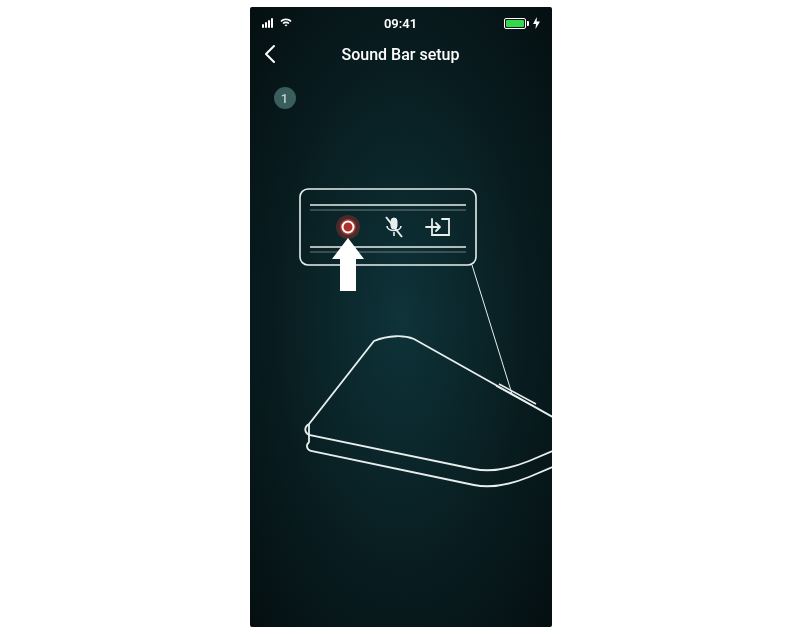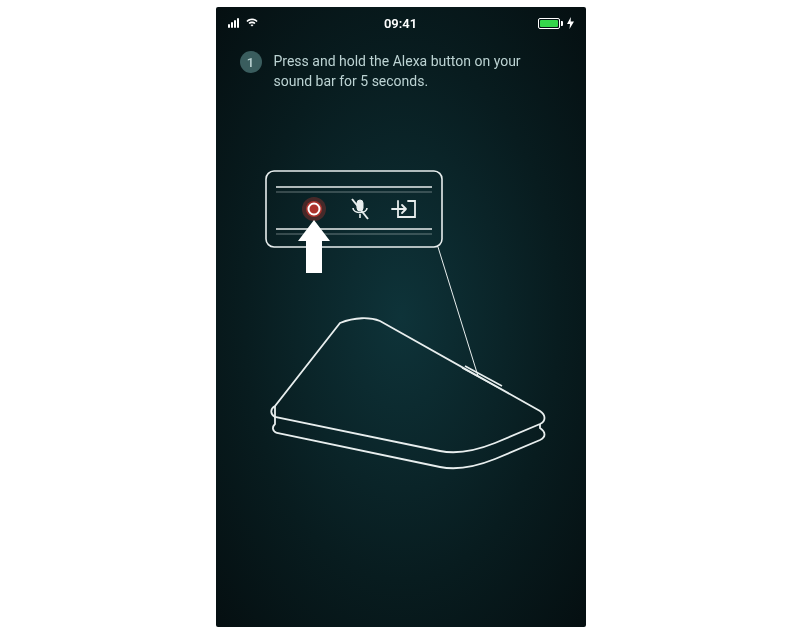--- a/index.html
+++ b/index.html
@@ -10,21 +10,21 @@
     body {
       width: 801px;
       height: 634px;
       display: flex;
       align-items: center;
       justify-content: center;
       background: #ffffff;
       font-family: -apple-system, BlinkMacSystemFont, 'Segoe UI', Roboto, Helvetica, Arial, sans-serif;
     }
     .phone-frame {
-      width: 370px;
+      width: 302px;
       height: 620px;
       background: radial-gradient(ellipse at center, #0e3339 0%, #081c1f 60%, #050f11 100%);
       position: relative;
       border-radius: 2px;
       overflow: hidden;
     }
     .status-bar {
       height: 20px;
       display: flex;
       align-items: center;
@@ -199,25 +199,32 @@
             <div class="battery-fill"></div>
           </div>
         <div class="battery-cap"></div>
       </div>
       <svg width="7" height="12" viewBox="0 0 7 12">
         <path d="M3.8 0 L0 7 H3 L2.5 12 L7 4.5 H3.7 Z" fill="#fff"></path>
       </svg>
     </div>
   </div>
 
+  <div class="header">
+    <div class="back-btn">
+      <svg width="14" height="20" viewBox="0 0 14 20">
+        <path d="M11 2 L3 10 L11 18" stroke="#fff" stroke-width="2" fill="none" stroke-linecap="round" stroke-linejoin="round"></path>
+      </svg>
+    </div>
+    <div class="header-title">Sound Bar setup</div>
+  </div>
 
   <div class="content">
     <div class="step-row">
       <div class="step-badge">1</div>
-      <div class="step-text">Press and hold the Alexa button on your sound bar for 5 seconds.</div>
     </div>
 
     <div class="illustration">
       <svg width="320" height="320" viewBox="0 0 320 320" style="position:absolute;left:0;top:0">
 
         <g>
           <path d="M35 255 
                    C30 258 30 263 35 266
                    L200 300
                    C215 303 235 300 255 292

